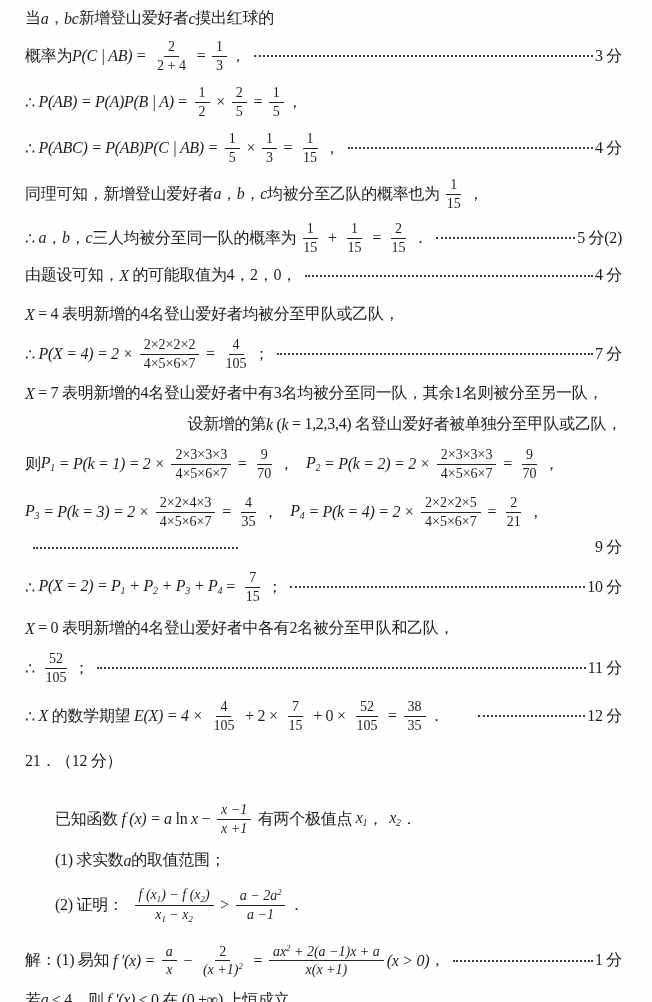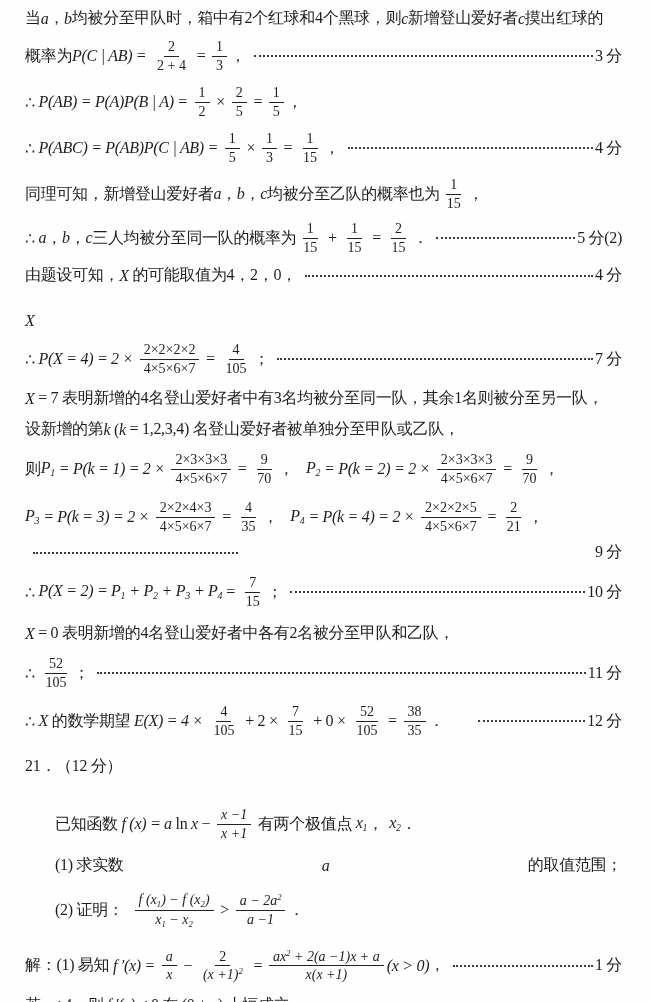--- a/index.html
+++ b/index.html
@@ -45,38 +45,38 @@
   .gap{display:inline-block;height:1px;}
   sub,sup{font-size:0.62em;letter-spacing:0;}
   sub{vertical-align:-0.35em;}
   sup{vertical-align:0.55em;}
 </style>
 </head>
 <body>
 
 <main class="page">
   <div id="doc">
-      <div class="line" style="margin-bottom: 8px;"><span class="run">当</span><span class="run it">a</span><span class="run">，</span><span class="run it">b</span><span class="run">均被分至甲队时，箱中有2个红球和4个黑球，则</span><span class="run it">c</span><span class="run">新增登山爱好者</span><span class="run it">c</span><span class="run">摸出红球的</span></div>
+      <div class="line" style="margin-bottom: 8px;"><span class="run">当</span><span class="run it">a</span><span class="run">，</span><span class="run it">b</span><span class="run it">c</span><span class="run">新增登山爱好者</span><span class="run it">c</span><span class="run">摸出红球的</span></div>
       <div class="line" style="margin-bottom: 8px;"><span class="run">概率为</span><span class="run it">P(C | AB) = </span><span class="frac"><span class="num"><span class="run">2</span></span><span class="den"><span class="run">2 + 4</span></span></span><span class="run"> = </span><span class="frac"><span class="num"><span class="run">1</span></span><span class="den"><span class="run">3</span></span></span><span class="run">，</span><span class="dots"></span><span class="run">3 分</span></div>
       <div class="line" style="margin-bottom: 8px;"><span class="run">∴ </span><span class="run it">P(AB) = P(A)P(B | A) = </span><span class="frac"><span class="num"><span class="run">1</span></span><span class="den"><span class="run">2</span></span></span><span class="run"> × </span><span class="frac"><span class="num"><span class="run">2</span></span><span class="den"><span class="run">5</span></span></span><span class="run"> = </span><span class="frac"><span class="num"><span class="run">1</span></span><span class="den"><span class="run">5</span></span></span><span class="run">，</span></div>
       <div class="line" style="margin-bottom: 8px;"><span class="run">∴ </span><span class="run it">P(ABC) = P(AB)P(C | AB) = </span><span class="frac"><span class="num"><span class="run">1</span></span><span class="den"><span class="run">5</span></span></span><span class="run"> × </span><span class="frac"><span class="num"><span class="run">1</span></span><span class="den"><span class="run">3</span></span></span><span class="run"> = </span><span class="frac"><span class="num"><span class="run">1</span></span><span class="den"><span class="run">15</span></span></span><span class="run">，</span><span class="dots"></span><span class="run">4 分</span></div>
       <div class="line" style="margin-bottom: 6px;"><span class="run">同理可知，新增登山爱好者</span><span class="run it">a</span><span class="run">，</span><span class="run it">b</span><span class="run">，</span><span class="run it">c</span><span class="run">均被分至乙队的概率也为</span><span class="frac"><span class="num"><span class="run">1</span></span><span class="den"><span class="run">15</span></span></span><span class="run">，</span></div>
       <div class="line" style="margin-bottom: 8px;"><span class="run">∴ </span><span class="run it">a</span><span class="run">，</span><span class="run it">b</span><span class="run">，</span><span class="run it">c</span><span class="run">三人均被分至同一队的概率为</span><span class="frac"><span class="num"><span class="run">1</span></span><span class="den"><span class="run">15</span></span></span><span class="run"> + </span><span class="frac"><span class="num"><span class="run">1</span></span><span class="den"><span class="run">15</span></span></span><span class="run"> = </span><span class="frac"><span class="num"><span class="run">2</span></span><span class="den"><span class="run">15</span></span></span><span class="run">．</span><span class="dots"></span><span class="run">5 分(2)</span></div>
-      <div class="line" style="margin-bottom: 26px;"><span class="run">由题设可知，</span><span class="run it">X</span><span class="run"> 的可能取值为4，2，0，</span><span class="dots"></span><span class="run">4 分</span></div>
-      <div class="line" style="margin-bottom: 10px;"><span class="run it">X</span></div>
+      <div class="line" style="margin-bottom: 18px;"><span class="run">由题设可知，</span><span class="run it">X</span><span class="run"> 的可能取值为4，2，0，</span><span class="dots"></span><span class="run">4 分</span></div>
+      <div class="line" style="margin-bottom: 10px;"><span class="run it">X</span><span class="run"> = 4 表明新增的4名登山爱好者均被分至甲队或乙队，</span></div>
       <div class="line" style="margin-bottom: 10px;"><span class="run">∴ </span><span class="run it">P(X = 4) = 2 × </span><span class="frac"><span class="num"><span class="run">2×2×2×2</span></span><span class="den"><span class="run">4×5×6×7</span></span></span><span class="run"> = </span><span class="frac"><span class="num"><span class="run">4</span></span><span class="den"><span class="run">105</span></span></span><span class="run">；</span><span class="dots"></span><span class="run">7 分</span></div>
       <div class="line" style="margin-bottom: 10px;"><span class="run it">X</span><span class="run"> = 7 表明新增的4名登山爱好者中有3名均被分至同一队，其余1名则被分至另一队，</span></div>
-      <div class="line" style="margin-bottom: 10px;"><span class="run">设新增的第</span><span class="run it">k</span><span class="run"> (</span><span class="run it">k</span><span class="run"> = 1,2,3,4) 名登山爱好者被单独分至甲队或乙队，</span></div>
+      <div class="line" style="margin-bottom: 10px; justify-content: flex-end;"><span class="run">设新增的第</span><span class="run it">k</span><span class="run"> (</span><span class="run it">k</span><span class="run"> = 1,2,3,4) 名登山爱好者被单独分至甲队或乙队，</span></div>
       <div class="line" style="margin-bottom: 10px;"><span class="run">则</span><span class="run it">P<sub>1</sub></span><span class="run it"> = P(k = 1) = 2 × </span><span class="frac"><span class="num"><span class="run">2×3×3×3</span></span><span class="den"><span class="run">4×5×6×7</span></span></span><span class="run"> = </span><span class="frac"><span class="num"><span class="run">9</span></span><span class="den"><span class="run">70</span></span></span><span class="run">，</span><span class="gap" style="width: 12px;"></span><span class="run it">P<sub>2</sub></span><span class="run it"> = P(k = 2) = 2 × </span><span class="frac"><span class="num"><span class="run">2×3×3×3</span></span><span class="den"><span class="run">4×5×6×7</span></span></span><span class="run"> = </span><span class="frac"><span class="num"><span class="run">9</span></span><span class="den"><span class="run">70</span></span></span><span class="run">，</span></div>
       <div class="line" style="margin-bottom: 6px;"><span class="run it">P<sub>3</sub></span><span class="run it"> = P(k = 3) = 2 × </span><span class="frac"><span class="num"><span class="run">2×2×4×3</span></span><span class="den"><span class="run">4×5×6×7</span></span></span><span class="run"> = </span><span class="frac"><span class="num"><span class="run">4</span></span><span class="den"><span class="run">35</span></span></span><span class="run">，</span><span class="gap" style="width: 12px;"></span><span class="run it">P<sub>4</sub></span><span class="run it"> = P(k = 4) = 2 × </span><span class="frac"><span class="num"><span class="run">2×2×2×5</span></span><span class="den"><span class="run">4×5×6×7</span></span></span><span class="run"> = </span><span class="frac"><span class="num"><span class="run">2</span></span><span class="den"><span class="run">21</span></span></span><span class="run">，</span></div>
       <div class="line" style="margin-bottom: 10px; justify-content: space-between;"><span class="dots fixed" style="width: 205px;"></span><span class="run">9 分</span></div>
       <div class="line" style="margin-bottom: 12px;"><span class="run">∴ </span><span class="run it">P(X = 2) = P<sub>1</sub></span><span class="run it"> + P<sub>2</sub></span><span class="run it"> + P<sub>3</sub></span><span class="run it"> + P<sub>4</sub></span><span class="run"> = </span><span class="frac"><span class="num"><span class="run">7</span></span><span class="den"><span class="run">15</span></span></span><span class="run">；</span><span class="dots"></span><span class="run">10 分</span></div>
       <div class="line" style="margin-bottom: 10px;"><span class="run it">X</span><span class="run"> = 0 表明新增的4名登山爱好者中各有2名被分至甲队和乙队，</span></div>
       <div class="line" style="margin-bottom: 10px;"><span class="run">∴ </span><span class="frac"><span class="num"><span class="run">52</span></span><span class="den"><span class="run">105</span></span></span><span class="run">；</span><span class="dots"></span><span class="run">11 分</span></div>
       <div class="line" style="margin-bottom: 16px;"><span class="run">∴ </span><span class="run it">X</span><span class="run"> 的数学期望 </span><span class="run it">E(X) = 4 × </span><span class="frac"><span class="num"><span class="run">4</span></span><span class="den"><span class="run">105</span></span></span><span class="run"> + 2 × </span><span class="frac"><span class="num"><span class="run">7</span></span><span class="den"><span class="run">15</span></span></span><span class="run"> + 0 × </span><span class="frac"><span class="num"><span class="run">52</span></span><span class="den"><span class="run">105</span></span></span><span class="run"> = </span><span class="frac"><span class="num"><span class="run">38</span></span><span class="den"><span class="run">35</span></span></span><span class="run">．</span><span class="gap" style="width: 26px;"></span><span class="dots"></span><span class="run">12 分</span></div>
       <div class="line" style="margin-bottom: 28px;"><span class="run">21．（12 分）</span></div>
       <div class="line" style="margin-bottom: 12px; padding-left: 30px;"><span class="run">已知函数 </span><span class="run it">f (x) = a</span><span class="run"> ln </span><span class="run it">x</span><span class="run"> − </span><span class="frac"><span class="num"><span class="run it">x −1</span></span><span class="den"><span class="run it">x +1</span></span></span><span class="run"> 有两个极值点 </span><span class="run it">x<sub>1</sub></span><span class="run">，</span><span class="gap" style="width: 6px;"></span><span class="run it">x<sub>2</sub></span><span class="run">．</span></div>
-      <div class="line" style="margin-bottom: 14px; padding-left: 30px; justify-content: space-between;"><span class="run">(1) 求实数</span><span class="run it">a</span><span class="run">的取值范围；</span></div>
+      <div class="line" style="margin-bottom: 14px; padding-left: 30px;"><span class="run">(1) 求实数</span><span class="run it">a</span><span class="run">的取值范围；</span></div>
       <div class="line" style="margin-bottom: 16px; padding-left: 30px;"><span class="run">(2) 证明：</span><span class="gap" style="width: 8px;"></span><span class="frac"><span class="num"><span class="run it">f (x<sub>1</sub></span><span class="run it">) − f (x<sub>2</sub></span><span class="run it">)</span></span><span class="den"><span class="run it">x<sub>1</sub></span><span class="run it"> − x<sub>2</sub></span></span></span><span class="run"> &gt; </span><span class="frac"><span class="num"><span class="run it">a − 2a<sup>2</sup></span></span><span class="den"><span class="run it">a −1</span></span></span><span class="run">．</span></div>
       <div class="line" style="margin-bottom: 10px;"><span class="run">解：(1) 易知 </span><span class="run it">f ′(x) = </span><span class="frac"><span class="num"><span class="run it">a</span></span><span class="den"><span class="run it">x</span></span></span><span class="run"> − </span><span class="frac"><span class="num"><span class="run">2</span></span><span class="den"><span class="run it">(x +1)<sup>2</sup></span></span></span><span class="run"> = </span><span class="frac"><span class="num"><span class="run it">ax<sup>2</sup></span><span class="run it"> + 2(a −1)x + a</span></span><span class="den"><span class="run it">x(x +1)</span></span></span><span class="run it">(x &gt; 0)</span><span class="run">，</span><span class="dots"></span><span class="run">1 分</span></div>
       <div class="line" style="margin-bottom: 0px;"><span class="run">若</span><span class="run it">a</span><span class="run"> ≤ 4，则 </span><span class="run it">f ′(x)</span><span class="run"> ≤ 0 在 (0,+∞) 上恒成立，</span></div>
     </div>
 </main>
 
 </body></html>

